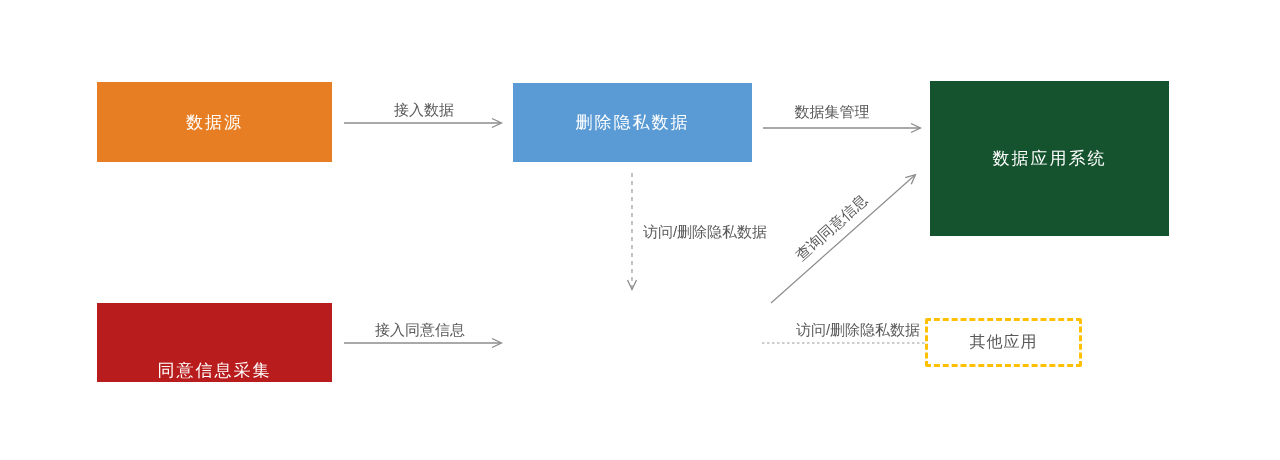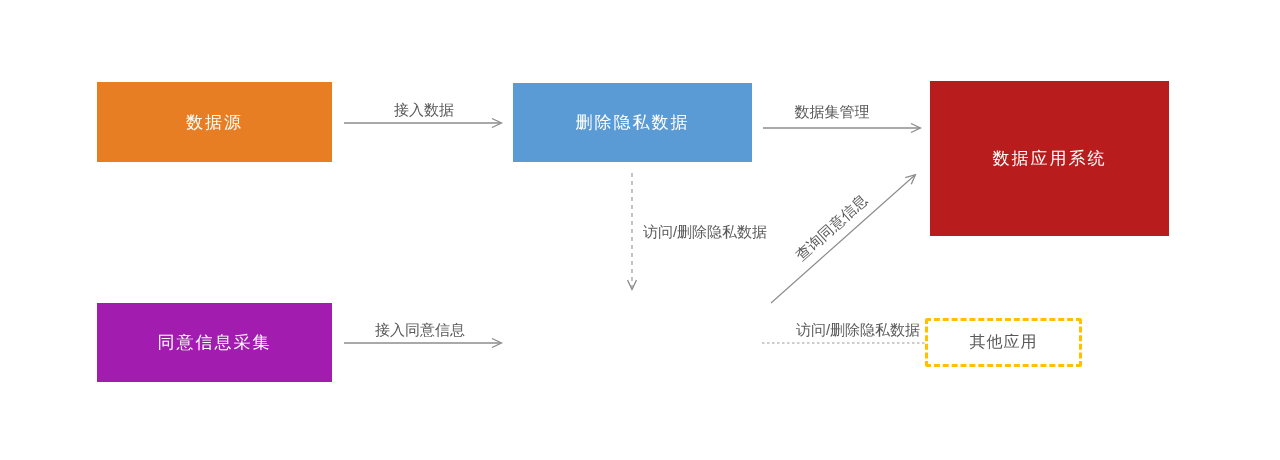--- a/index.html
+++ b/index.html
@@ -82,25 +82,25 @@
   </svg>
 
   <div class="node" id="n1" style="background-color: rgb(232, 126, 35);">
     <span>数据源</span>
   </div>
 
   <div class="node" id="n2" style="background-color: rgb(91, 155, 213);">
     <span>删除隐私数据</span>
   </div>
 
-  <div class="node" id="n3" style="background-color: #b91c1c;">
+  <div class="node" id="n3" style="background-color: #14532d;">
     <span>数据应用系统</span>
   </div>
 
-  <div class="node" id="n4" style="background-color: #a21caf;">
+  <div class="node" id="n4" style="background-color: #b91c1c; align-items: flex-end;">
     <span>同意信息采集</span>
   </div>
 
 
   <div class="node" id="n6" style="border-color: rgb(255, 192, 0);">
     <span>其他应用</span>
   </div>
 
   <div class="edge-label" id="el1">接入数据</div>
   <div class="edge-label" id="el2">数据集管理</div>

